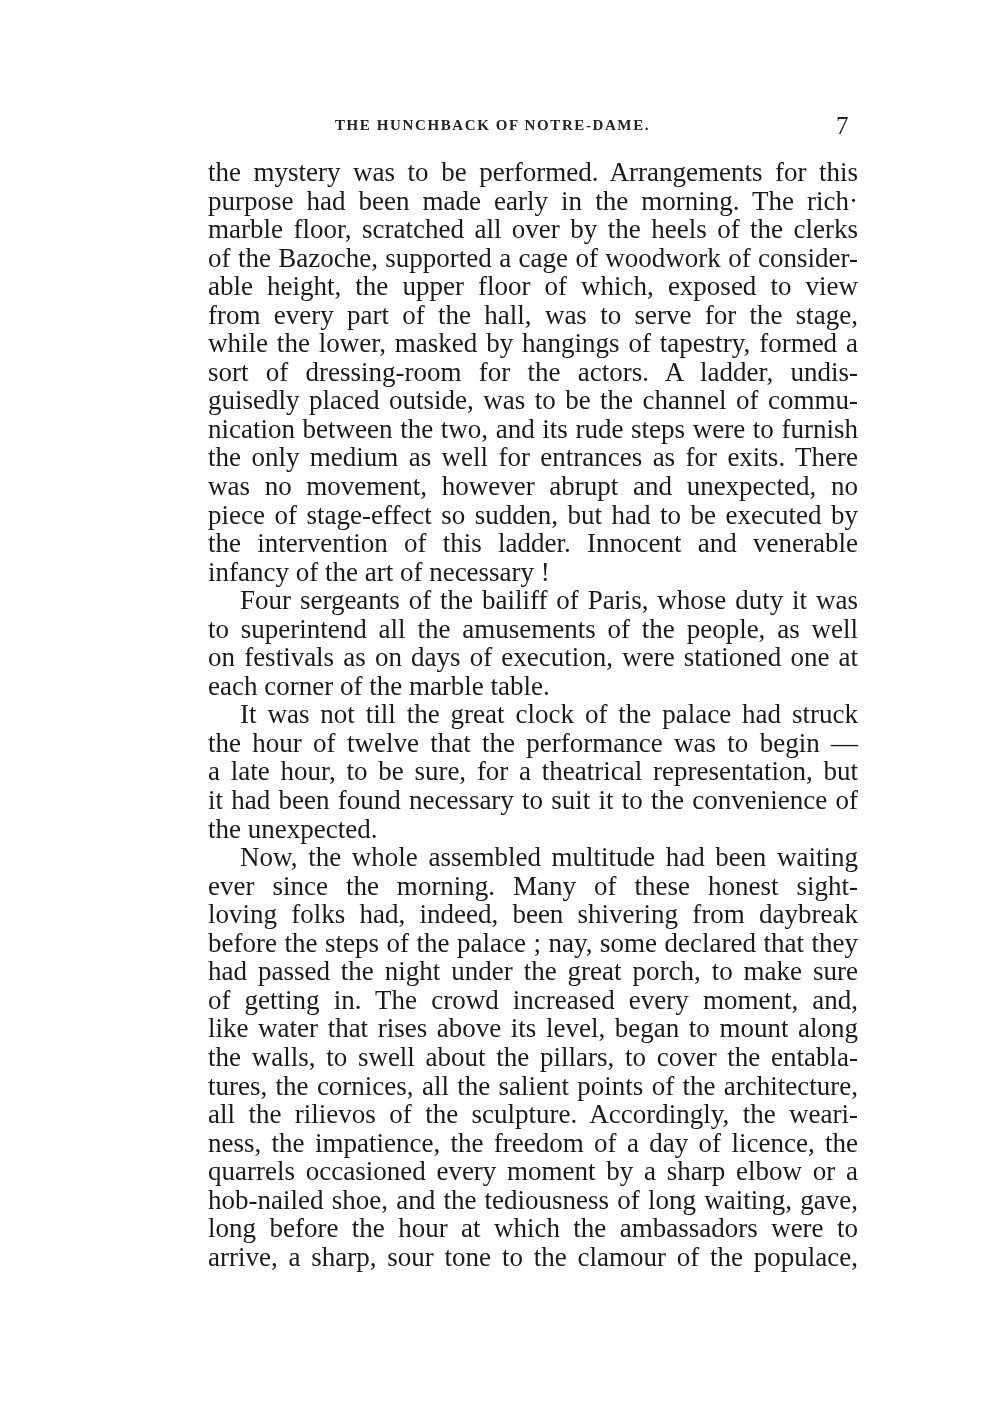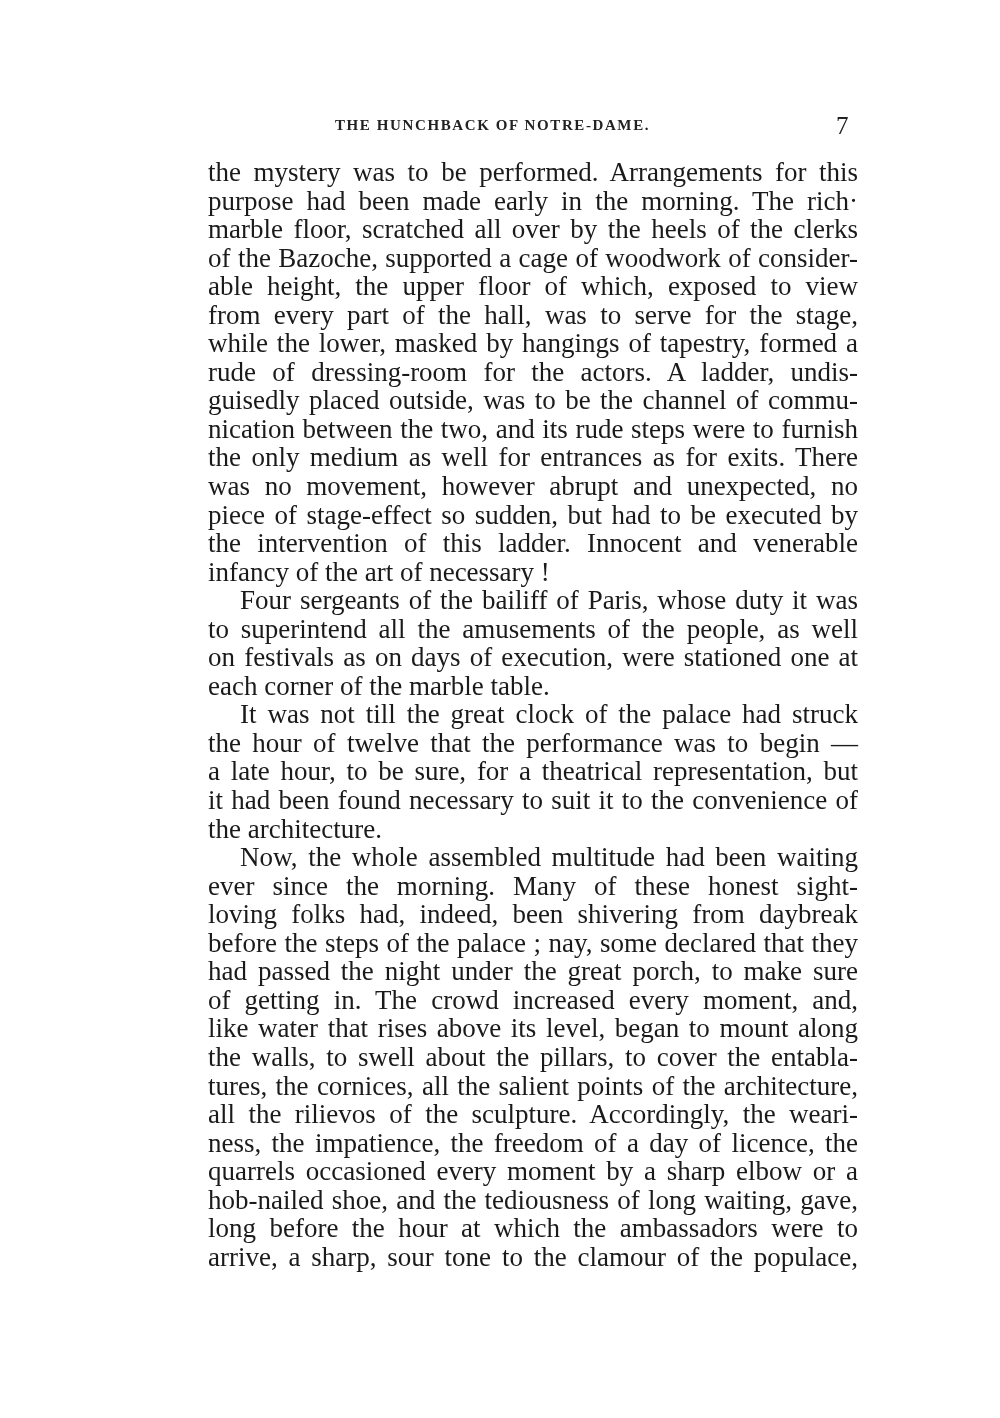--- a/index.html
+++ b/index.html
@@ -31,41 +31,41 @@
   <div class="page-number">7</div>
   <div class="text-block" id="text-block">
       <div>
         <span class="line">the mystery was to be performed.  Arrangements for this</span>
         <span class="line">purpose had been made early in the morning.  The rich·</span>
         <span class="line">marble floor, scratched all over by the heels of the clerks</span>
         <span class="line">of the Bazoche, supported a cage of woodwork of consider-</span>
         <span class="line">able height, the upper floor of which, exposed to view</span>
         <span class="line">from every part of the hall, was to serve for the stage,</span>
         <span class="line">while the lower, masked by hangings of tapestry, formed a</span>
-        <span class="line">rude of dressing-room for the actors.  A ladder, undis-</span>
+        <span class="line">sort of dressing-room for the actors.  A ladder, undis-</span>
         <span class="line">guisedly placed outside, was to be the channel of commu-</span>
         <span class="line">nication between the two, and its rude steps were to furnish</span>
         <span class="line">the only medium as well for entrances as for exits.  There</span>
         <span class="line">was no movement, however abrupt and unexpected, no</span>
         <span class="line">piece of stage-effect so sudden, but had to be executed by</span>
         <span class="line">the intervention of this ladder.  Innocent and venerable</span>
         <span class="line last">infancy of the art of necessary !</span>
       </div>
       <div>
         <span class="line indent">Four sergeants of the bailiff of Paris, whose duty it was</span>
         <span class="line">to superintend all the amusements of the people, as well</span>
         <span class="line">on festivals as on days of execution, were stationed one at</span>
         <span class="line last">each corner of the marble table.</span>
       </div>
       <div>
         <span class="line indent">It was not till the great clock of the palace had struck</span>
         <span class="line">the hour of twelve that the performance was to begin —</span>
         <span class="line">a late hour, to be sure, for a theatrical representation, but</span>
         <span class="line">it had been found necessary to suit it to the convenience of</span>
-        <span class="line last">the architecture.</span>
+        <span class="line last">the unexpected.</span>
       </div>
       <div>
         <span class="line indent">Now, the whole assembled multitude had been waiting</span>
         <span class="line">ever since the morning.  Many of these honest sight-</span>
         <span class="line">loving folks had, indeed, been shivering from daybreak</span>
         <span class="line">before the steps of the palace ; nay, some declared that they</span>
         <span class="line">had passed the night under the great porch, to make sure</span>
         <span class="line">of getting in.  The crowd increased every moment, and,</span>
         <span class="line">like water that rises above its level, began to mount along</span>
         <span class="line">the walls, to swell about the pillars, to cover the entabla-</span>

